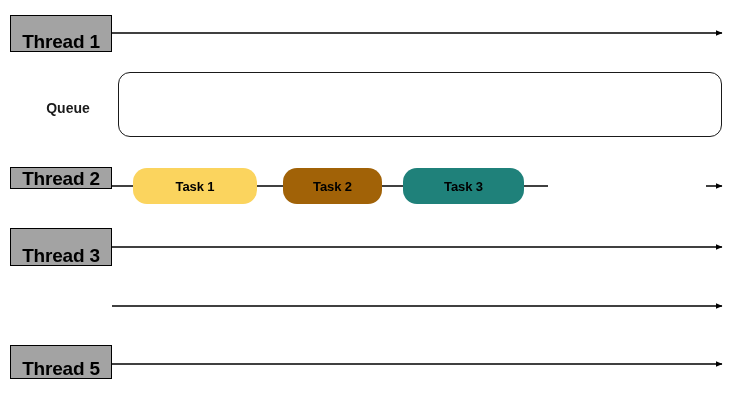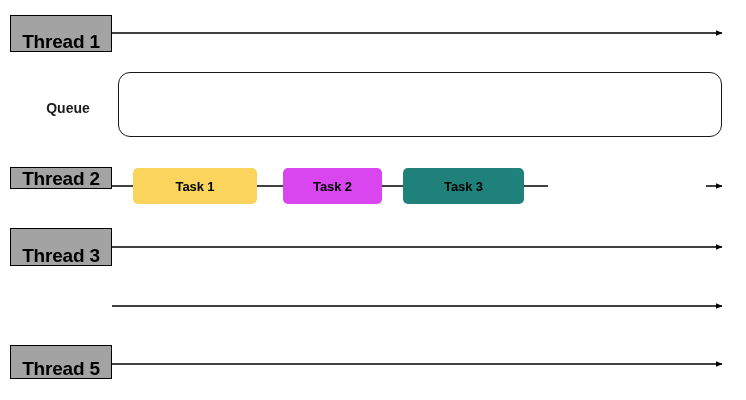--- a/index.html
+++ b/index.html
@@ -56,21 +56,21 @@
   .queue-box {
     position: absolute;
     box-sizing: border-box;
     border: 1.5px solid #1a1a1a;
     border-radius: 12px;
     background: #ffffff;
   }
   .task-box {
     position: absolute;
     box-sizing: border-box;
-    border-radius: 5px;
+    border-radius: 14px;
     display: flex;
     align-items: center;
     justify-content: center;
   }
   .task-label {
     font-family: "Liberation Sans", sans-serif;
     font-size: 13px;
     font-weight: 700;
     color: #000000;
     white-space: nowrap;
@@ -115,21 +115,21 @@
   <div class="queue-box" style="left:118px; top:72px; width:604px; height:65px;"></div>
 
   <div class="thread-label-box" style="left:10px; top:167px; width:102px; height:22px;">
     <span class="thread-label-text">Thread 2</span>
   </div>
 
   <div class="task-box" style="left:133px; top:168px; width:124px; height:36px; background:#fbd45e;">
     <span class="task-label">Task 1</span>
   </div>
 
-  <div class="task-box" style="left:283px; top:168px; width:99px; height:36px; background:#d946ef;">
+  <div class="task-box" style="left:283px; top:168px; width:99px; height:36px; background:#a16207;">
     <span class="task-label">Task 2</span>
   </div>
 
   <div class="task-box" style="left:403px; top:168px; width:121px; height:36px; background:#1f817a;text-align:right;">
     <span class="task-label">Task 3</span>
   </div>
 
 
   <div class="thread-label-box" style="left:10px; top:228px; width:102px; height:38px;">
     <span class="thread-label-text">Thread 3</span>

